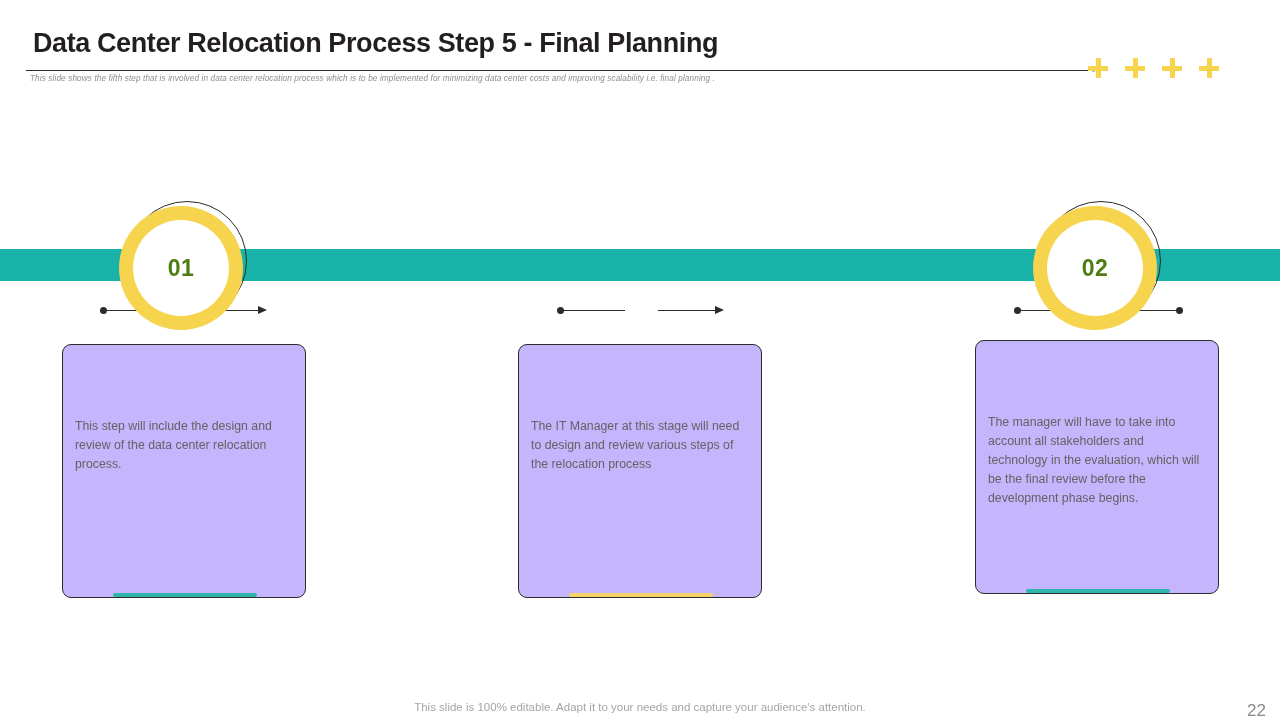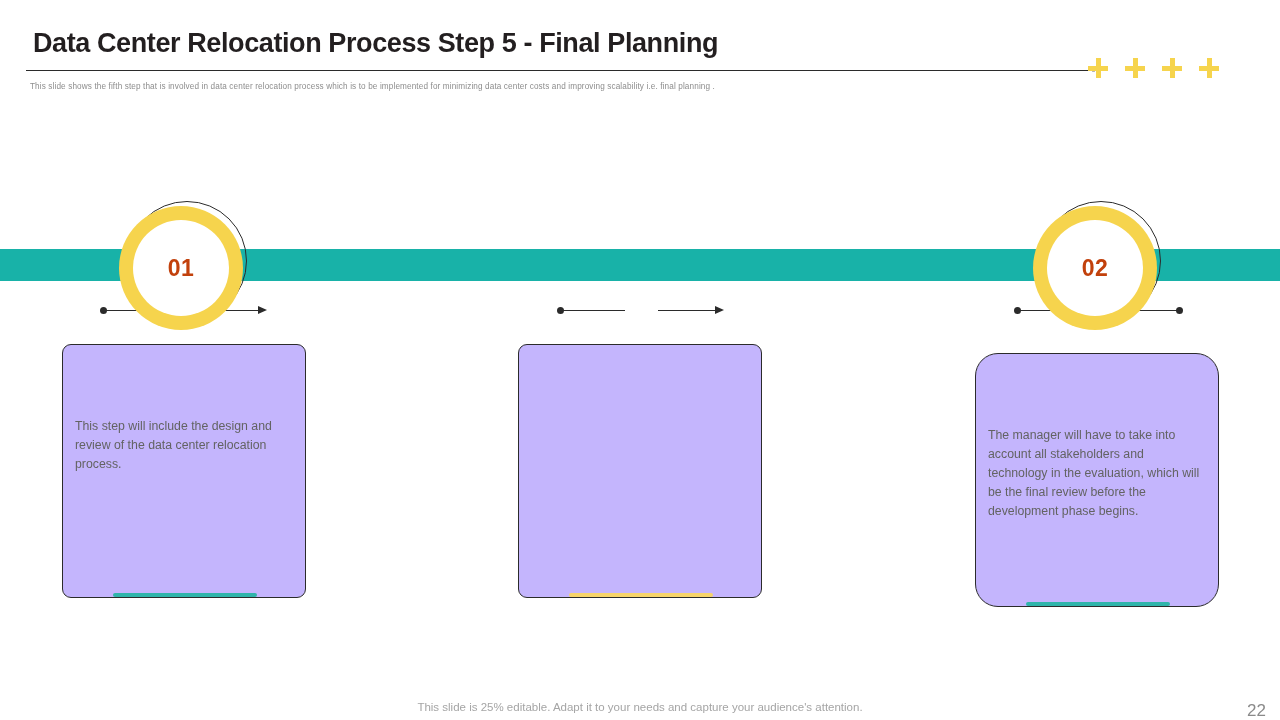--- a/index.html
+++ b/index.html
@@ -37,25 +37,26 @@
   .rule-endcap {
     position:absolute;
     left:1091px; top:67px;
     width:5px; height:5px;
     border-radius:50%;
     border:1px solid #9a9a9a;
     background:#ffffff;
   }
   .subtitle {
     position:absolute;
-    left:30px; top:82px;
+    left:30px; top:74px;
     font-size:8.2px;
     color:#8d8d8d;
     letter-spacing:0.12px;
     white-space:nowrap;
+    font-style:italic;
   }
 
   
   .plus-row {
     position:absolute;
     left:1088px; top:58px;
     display:flex;
     gap:17px;
   }
   .plus {
@@ -107,21 +108,21 @@
   }
   .badge-num {
     position:absolute;
     left:14px; top:19px;
     width:96px; height:96px;
     display:flex;
     align-items:center;
     justify-content:center;
     font-size:23px;
     font-weight:bold;
-    color:#c2410c;
+    color:#4d7c0f;
     letter-spacing:0.5px;
   }
 
   
   .connector {
     position:absolute;
     height:14px;
   }
   .conn-line {
     position:absolute;
@@ -226,38 +227,39 @@
 
   <div class="connector" style="left:557px; top:304px; width:68px;">
     <div class="conn-dot" style="left:0;"></div>
     <div class="conn-line" style="left:3px; width:65px;"></div>
   </div>
   <div class="connector" style="left:658px; top:304px; width:68px;">
     <div class="conn-line" style="left:0; width:60px;"></div>
     <div class="conn-arrow" style="left:57px;"></div>
   </div>
   <div class="card" style="left:518px; top:344px;">
+    <div class="card-text" style="top:72px;">The IT Manager at this stage will need to design and review various steps of the relocation process</div>
     <div class="card-accent" style="background:#f6d46a;"></div>
   </div>
 
   <div class="connector" style="left:1014px; top:304px; width:68px;">
     <div class="conn-dot" style="left:0;"></div>
     <div class="conn-line" style="left:3px; width:63px;"></div>
   </div>
   <div class="connector" style="left:1114px; top:304px; width:70px;">
     <div class="conn-line" style="left:0; width:66px;"></div>
     <div class="conn-dot" style="left:62px;"></div>
   </div>
   <div class="badge-wrap" style="left:1033px; top:201px;">
     <div class="badge-outline"></div>
     <div class="badge-ring"></div>
     <div class="badge-inner"></div>
     <div class="badge-num">02</div>
   </div>
-  <div class="card" style="left:975px; top:353px;border-radius:23px;">
+  <div class="card" style="left:975px; top:340px;">
     <div class="card-text" style="top:72px;">The manager will have to take into account all stakeholders and technology in the evaluation, which will be the final review before the development phase begins.</div>
     <div class="card-accent" style="background:#2fb5ab;"></div>
   </div>
 
-  <div class="footer-note">This slide is 25% editable. Adapt it to your needs and capture your audience's attention.</div>
+  <div class="footer-note">This slide is 100% editable. Adapt it to your needs and capture your audience's attention.</div>
   <div class="page-num">22</div>
 
 </div>
 
 </body></html>

